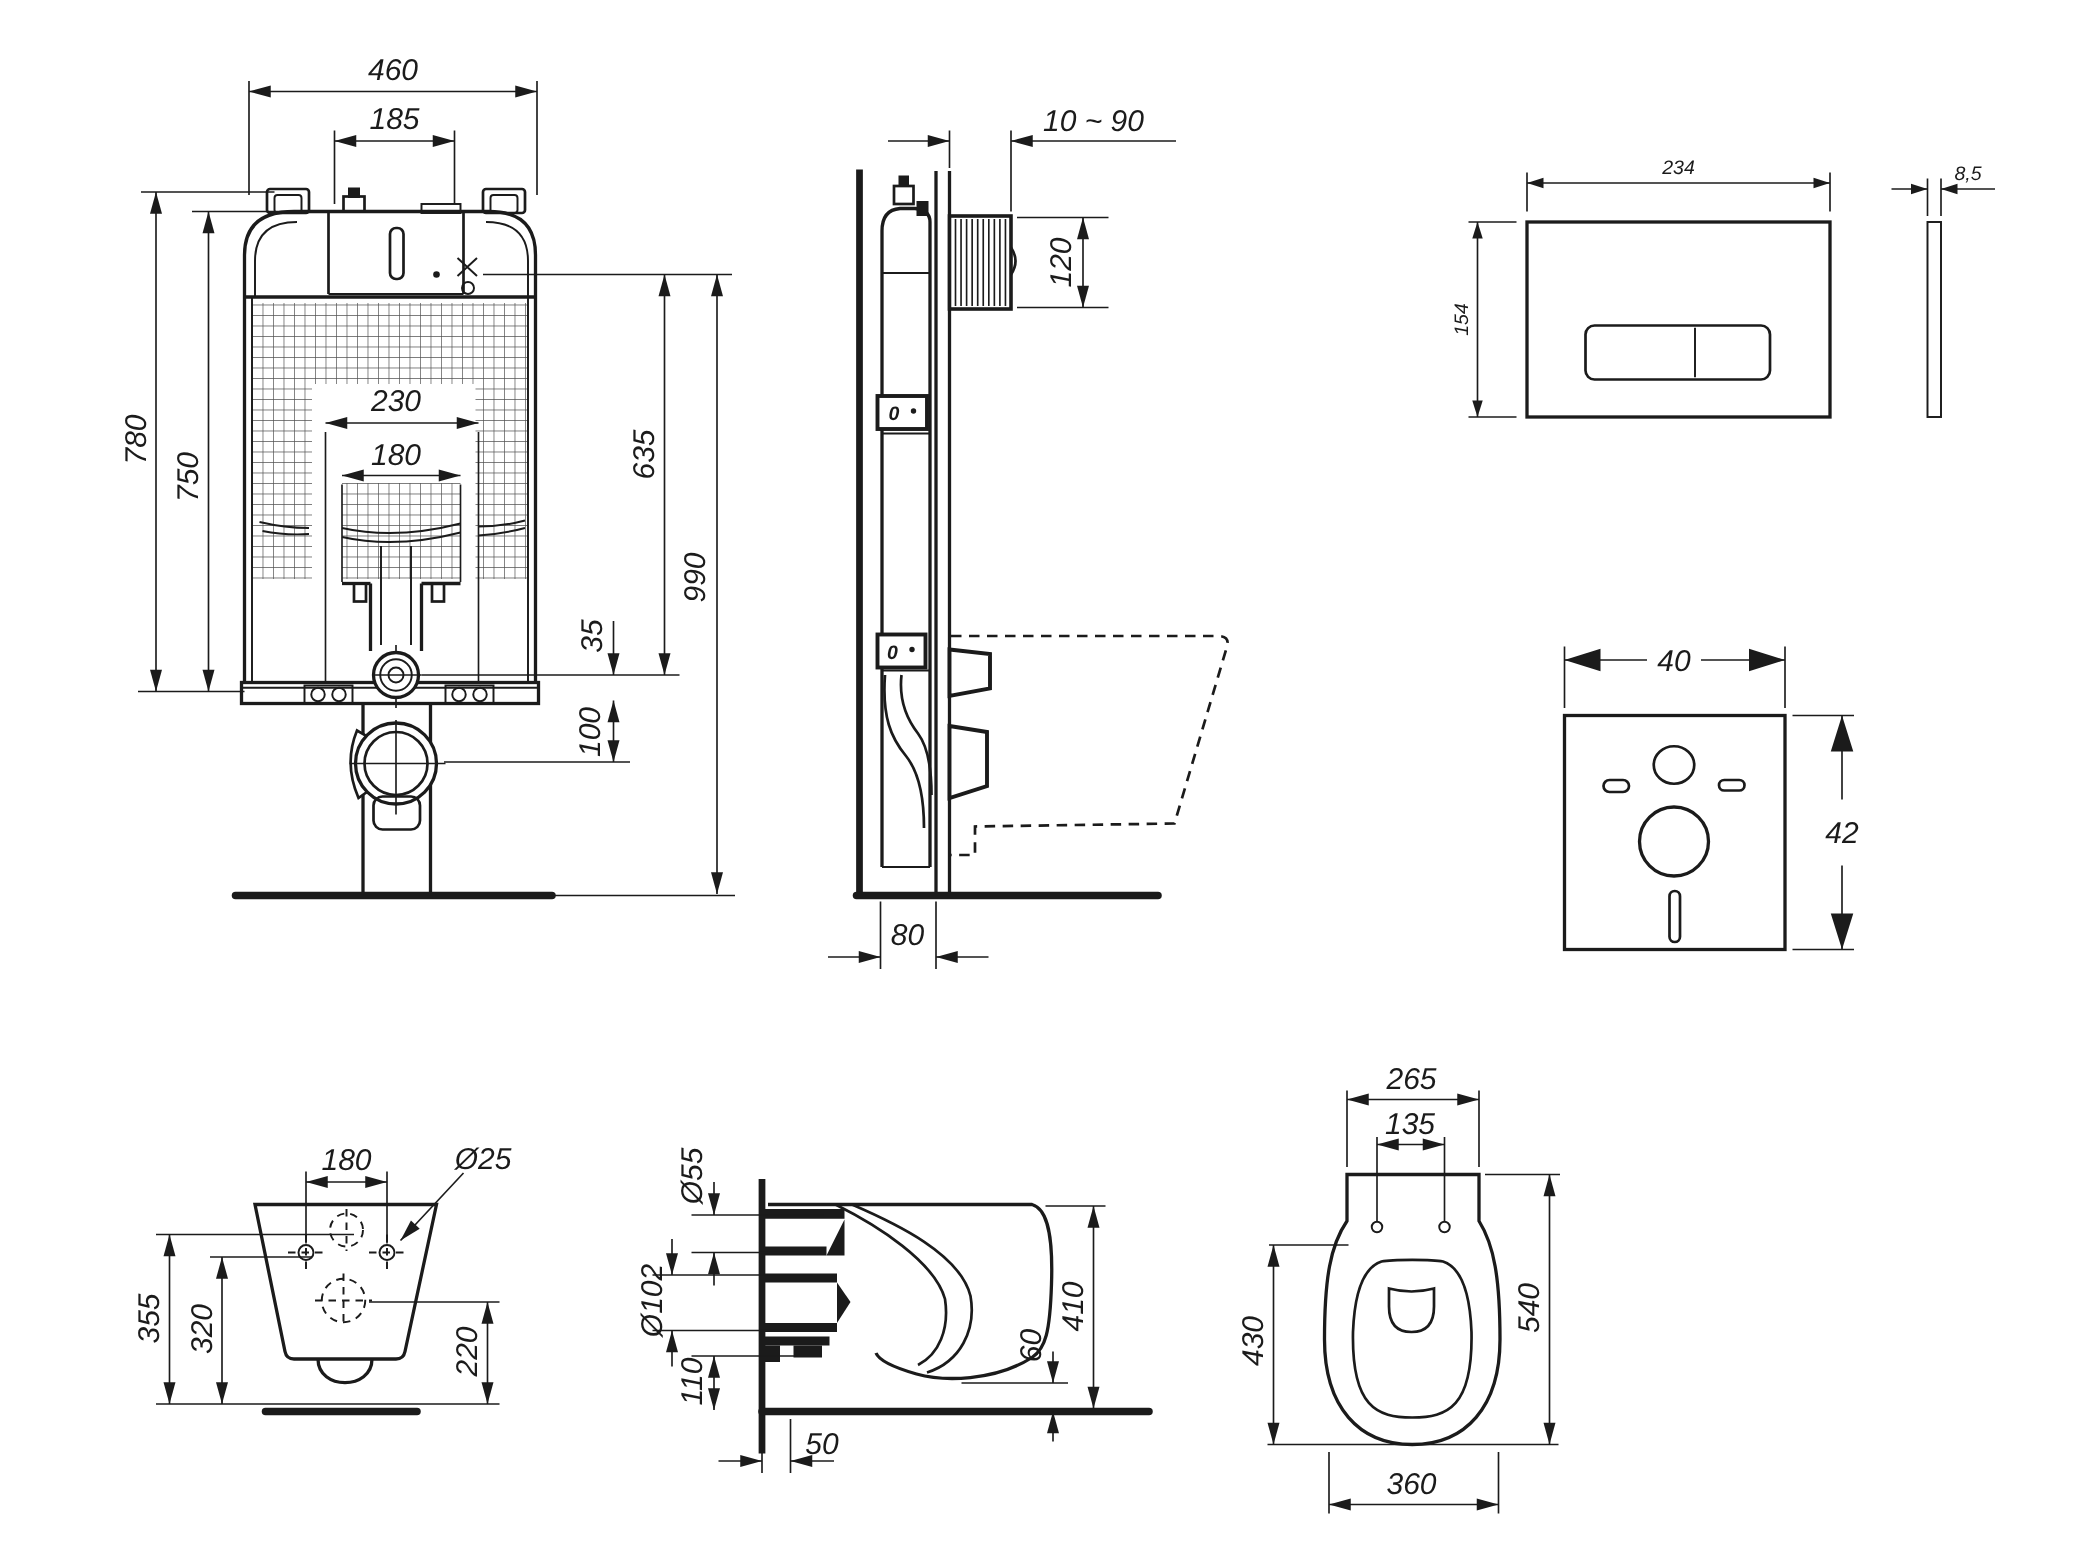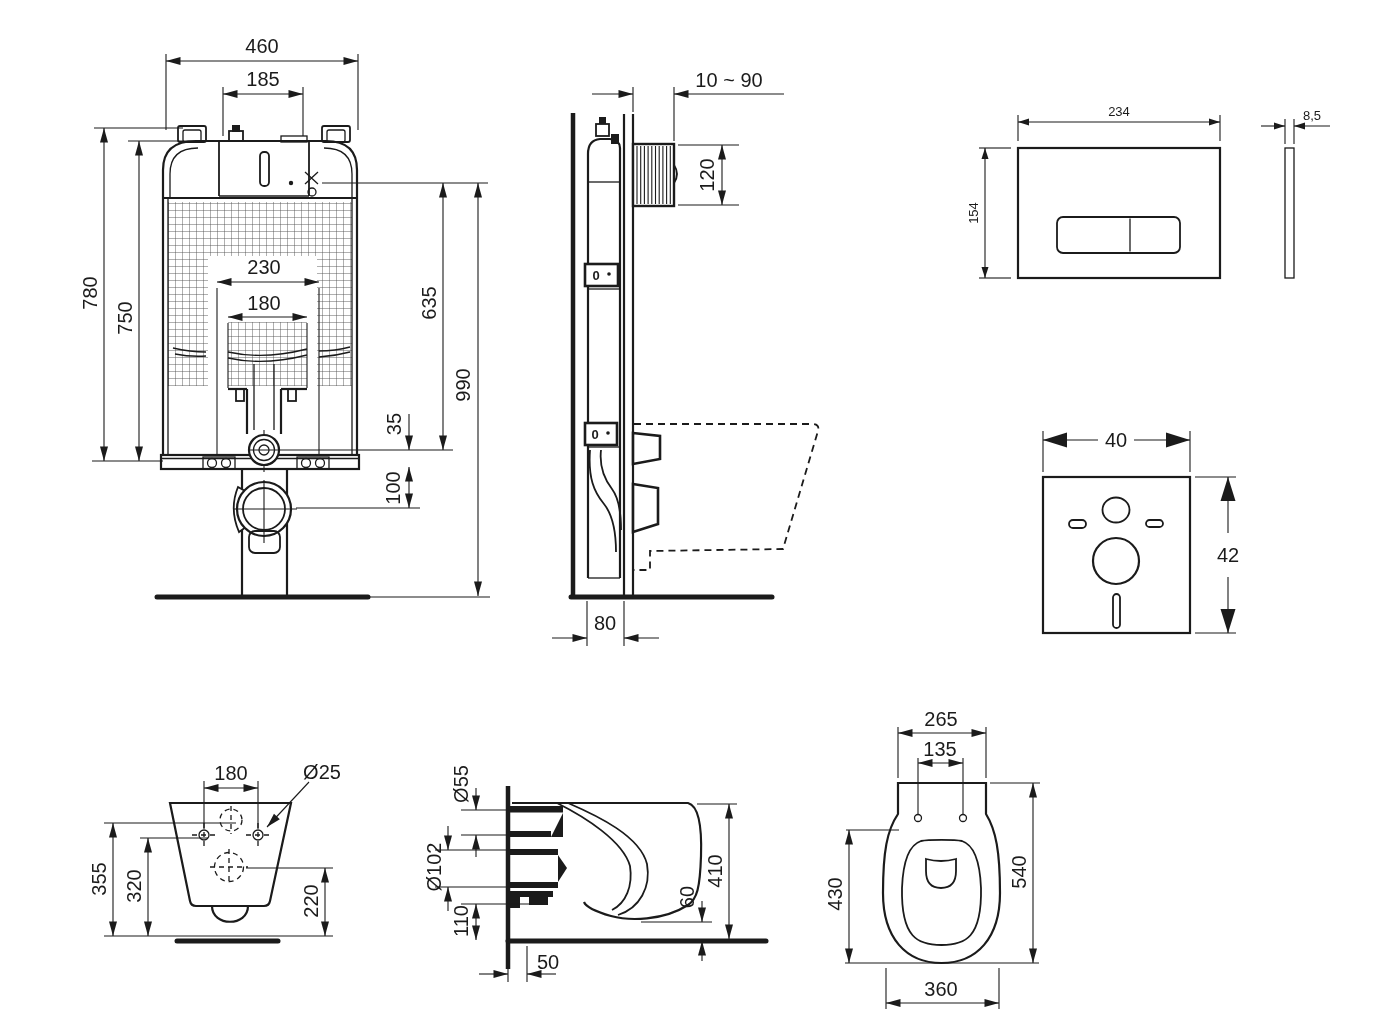--- a/index.html
+++ b/index.html
@@ -1,16 +1,16 @@
 <!DOCTYPE html>
 <html><head>
 <meta charset="utf-8">
 <style>
   html,body{margin:0;padding:0;background:#ffffff;}
-  .page{width:1400px;height:1034px;background:#ffffff;position:relative;overflow:hidden;}
+  .page{width:1400px;height:1034px;background:#ffffff;position:relative;overflow:hidden;font-style:italic;}
   svg{display:block;}
   svg text{font-family:"Liberation Sans","DejaVu Sans",sans-serif;fill:#1b1b1b;}
   .d{font-size:20px;}
   .ds{font-size:13px;}
   .dz{font-size:13px;font-weight:bold;}
   .ln{fill:none;stroke:#1b1b1b;stroke-width:2.2;}
   .lnm{fill:none;stroke:#1b1b1b;stroke-width:1.8;}
   .lnt{fill:none;stroke:#1b1b1b;stroke-width:1.3;}
   .thick{fill:none;stroke:#1b1b1b;stroke-width:5;stroke-linecap:round;}
   .wall{fill:none;stroke:#1b1b1b;stroke-width:4.5;}

